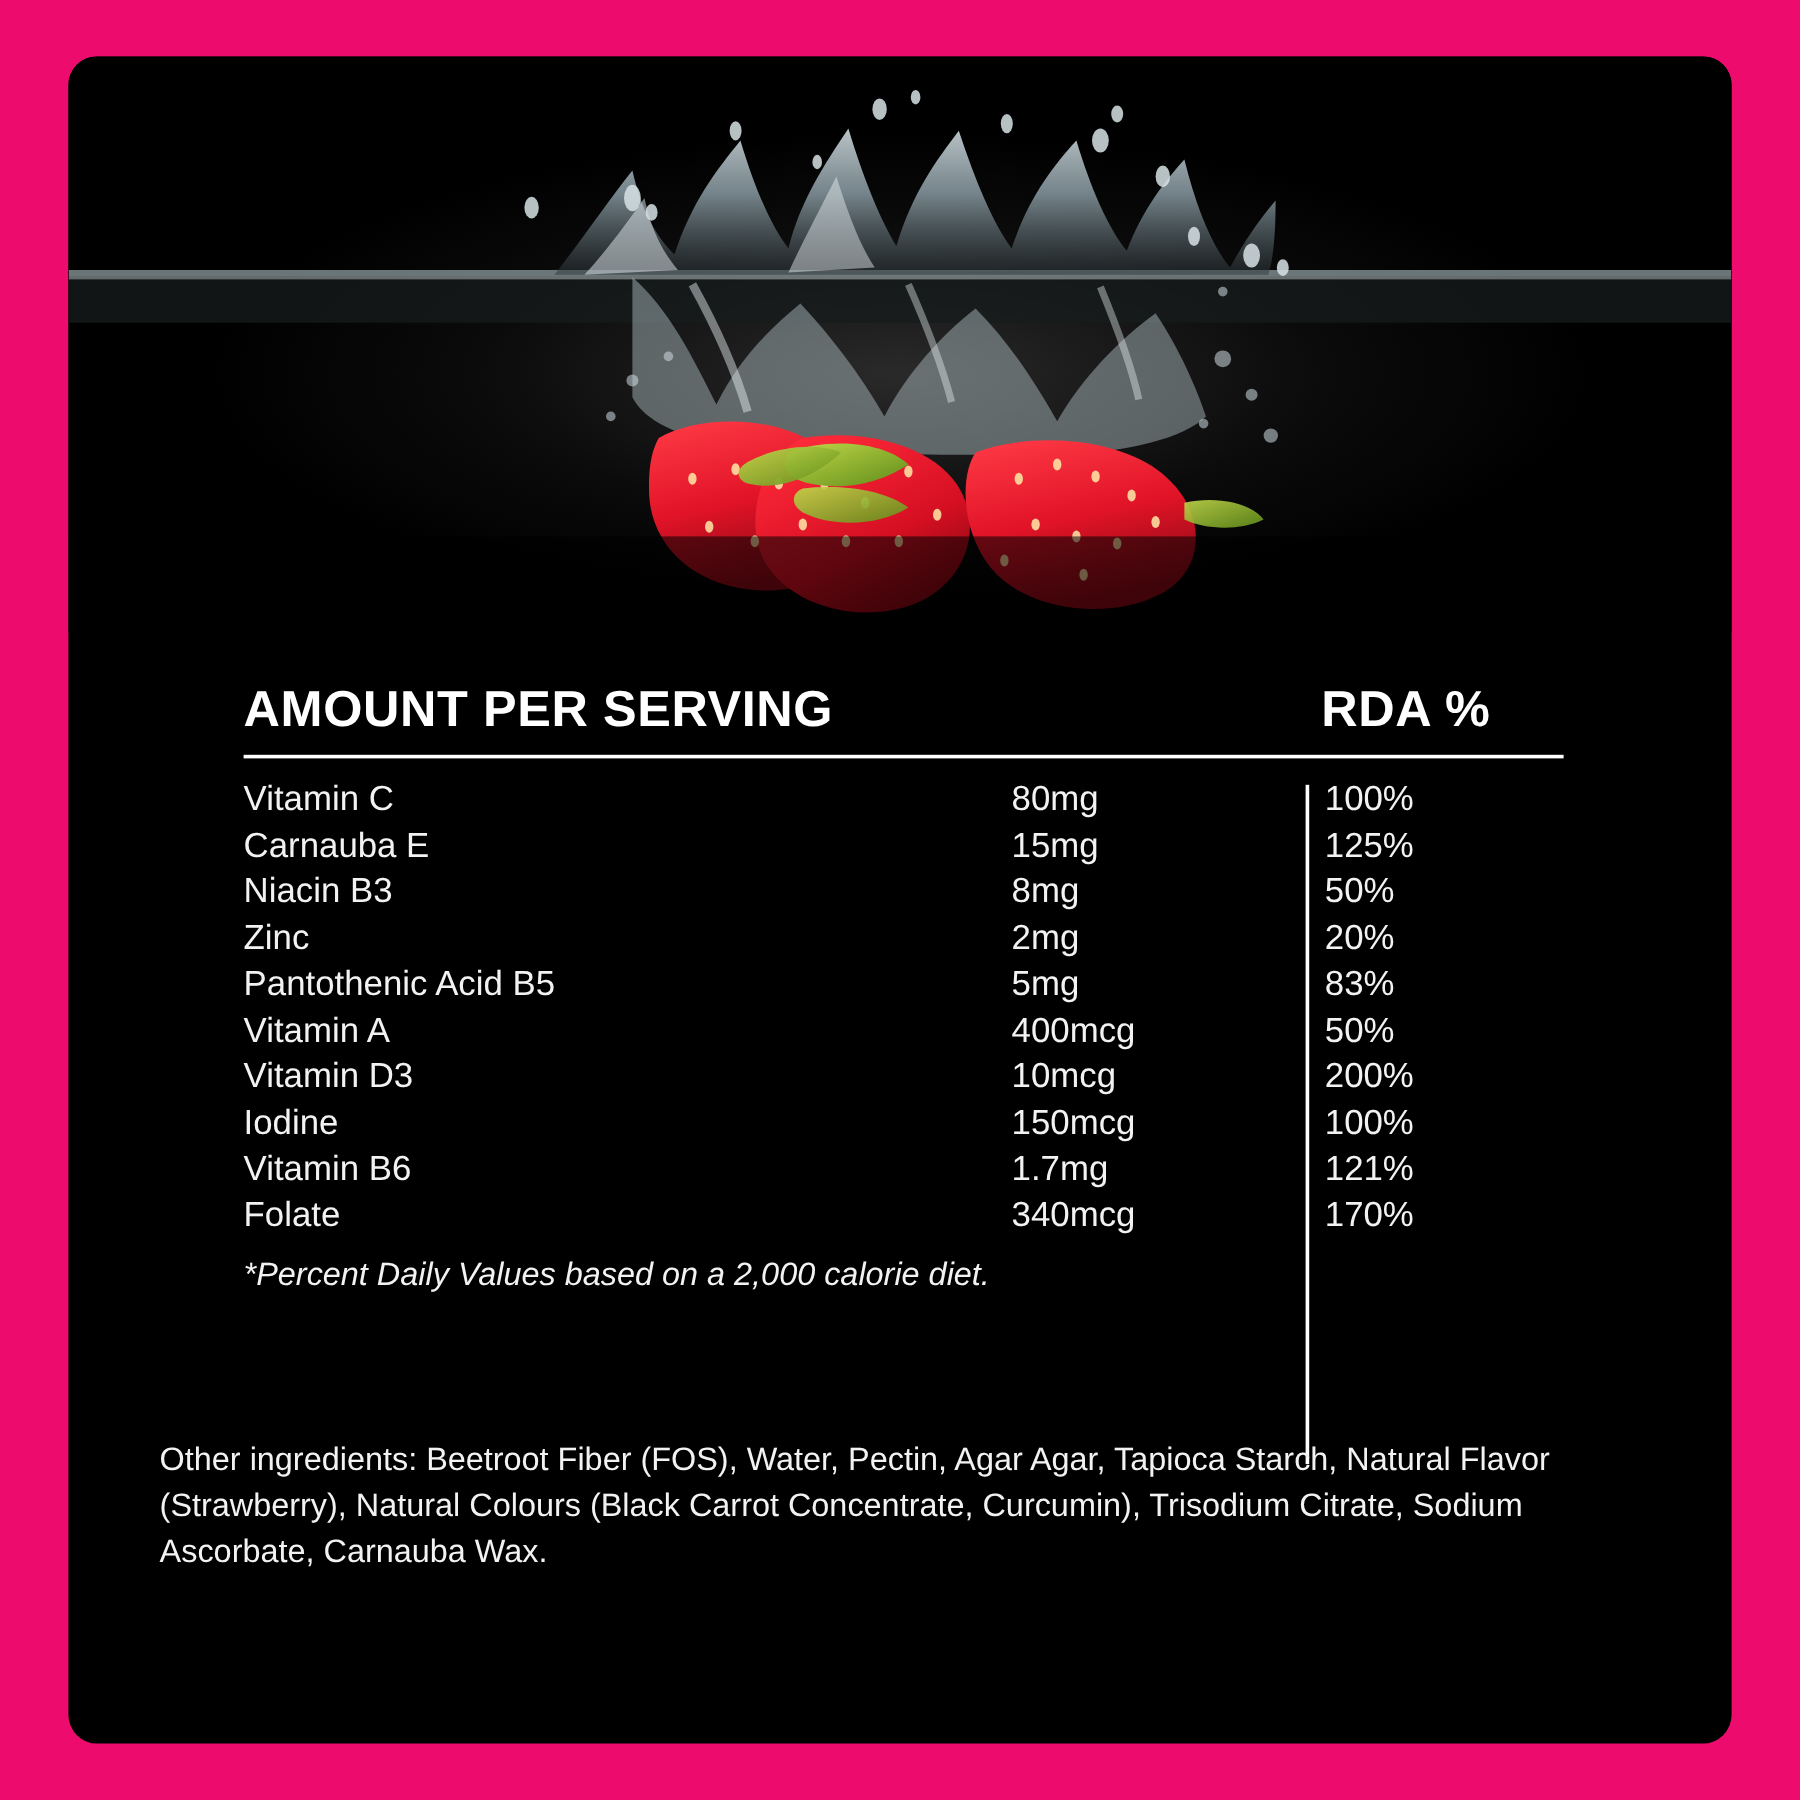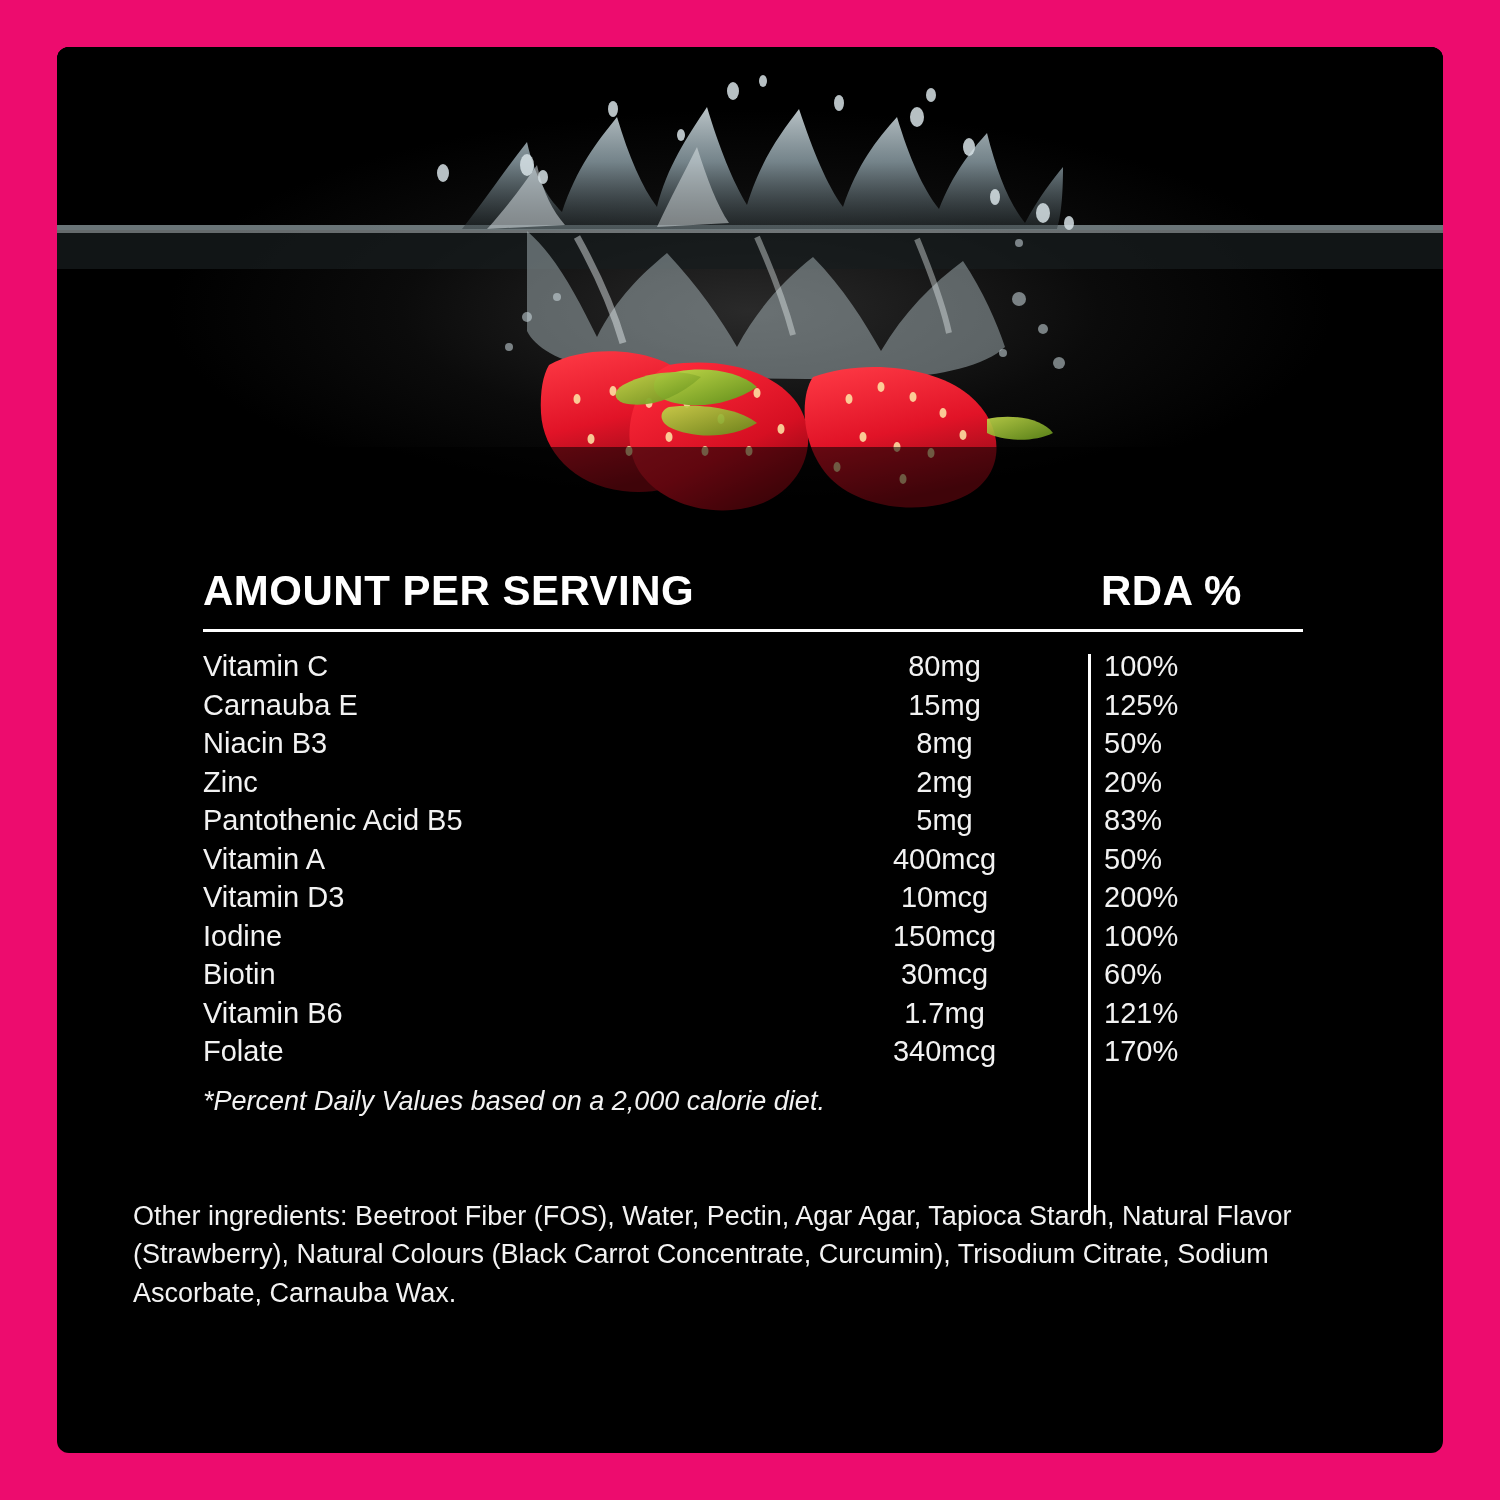--- a/index.html
+++ b/index.html
@@ -13,21 +13,21 @@
     font-family: "Liberation Sans", sans-serif;
   }
 
   .panel {
     position: absolute;
     left: 57px;
     top: 47px;
     width: 1386px;
     height: 1406px;
     background: #000000;
-    border-radius: 12px;
+    border-radius: 24px;
     overflow: hidden;
   }
 
   
   .hero {
     position: absolute;
     left: 0; top: 0;
     width: 100%;
     height: 480px;
     background: #000;
@@ -86,21 +86,20 @@
     flex: 0 0 640px;
     font-size: 29px;
     color: #f2f2f2;
     font-weight: 300;
   }
   .cell-amount {
     flex: 0 0 203px;
     font-size: 29px;
     color: #f2f2f2;
     font-weight: 300;
-    text-align: center;
   }
   .cell-rda {
     padding-left: 58px;
     font-size: 29px;
     color: #f2f2f2;
     font-weight: 300;
   }
   .footnote {
     margin-top: 12px;
     font-size: 27px;
@@ -281,25 +280,20 @@
         <div class="cell-name">Vitamin D3</div>
         <div class="cell-amount">10mcg</div>
         <div class="cell-rda">200%</div>
       </div>
       <div class="row">
         <div class="cell-name">Iodine</div>
         <div class="cell-amount">150mcg</div>
         <div class="cell-rda">100%</div>
       </div>
       <div class="row">
-        <div class="cell-name">Biotin</div>
-        <div class="cell-amount">30mcg</div>
-        <div class="cell-rda">60%</div>
-      </div>
-      <div class="row">
         <div class="cell-name">Vitamin B6</div>
         <div class="cell-amount">1.7mg</div>
         <div class="cell-rda">121%</div>
       </div>
       <div class="row">
         <div class="cell-name">Folate</div>
         <div class="cell-amount">340mcg</div>
         <div class="cell-rda">170%</div>
       </div>
     </div>

